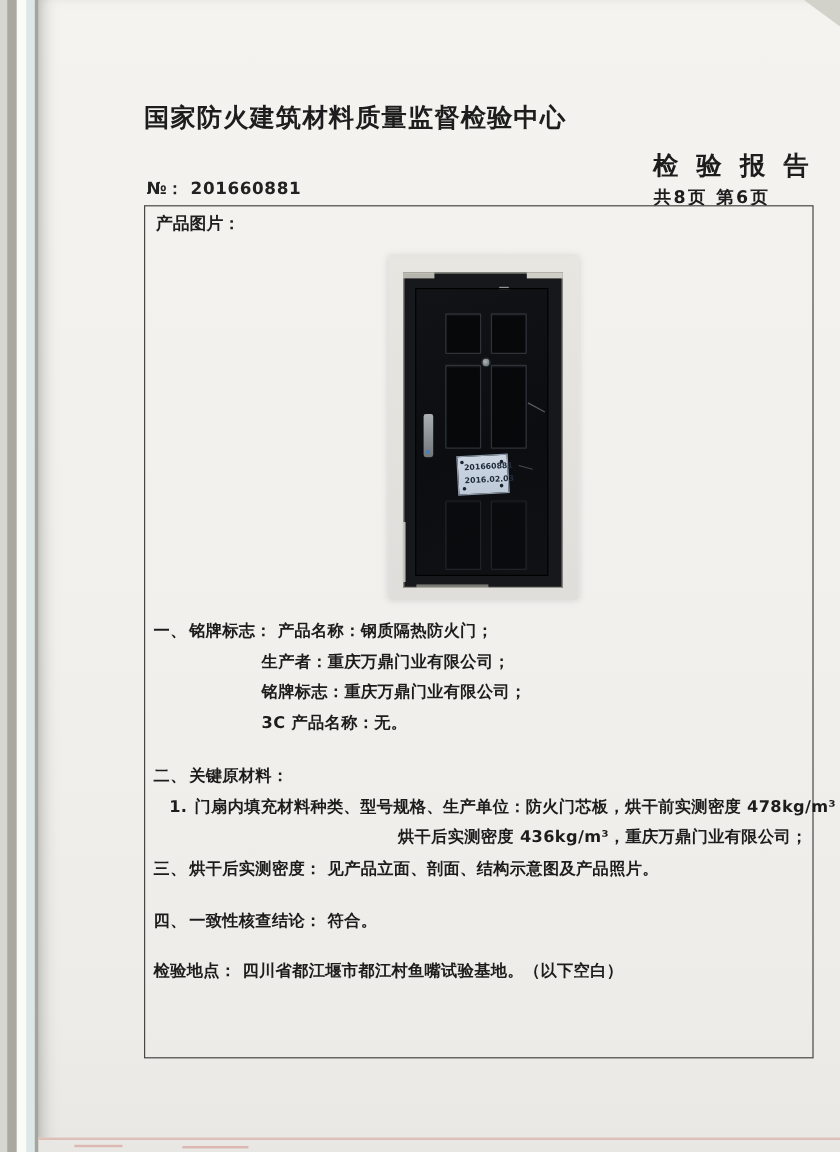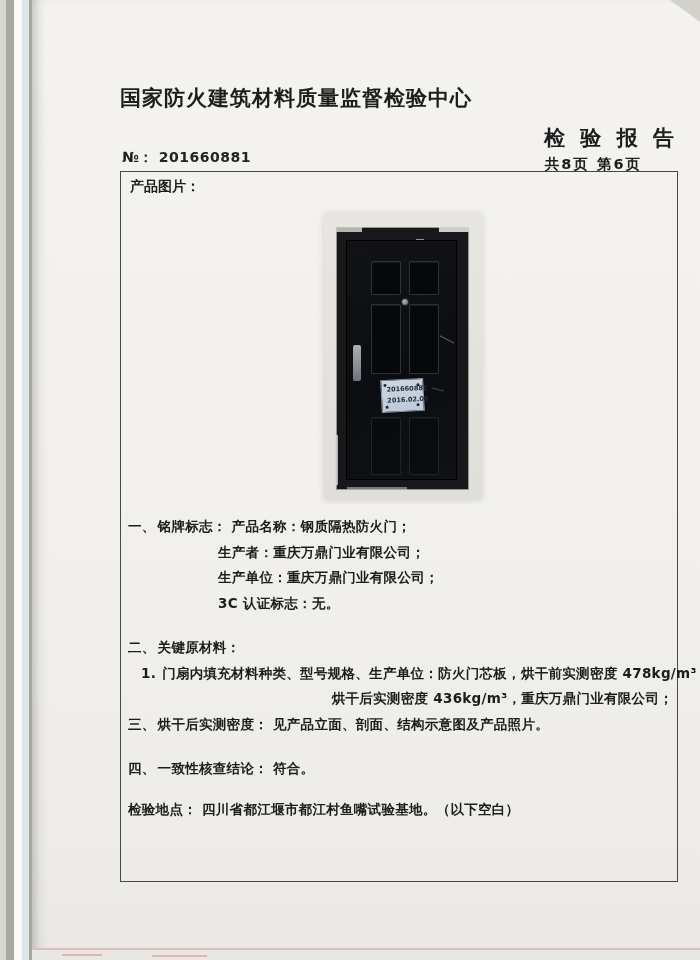--- a/index.html
+++ b/index.html
@@ -163,22 +163,22 @@
         <div class="pin pin-bl"></div>
         <div class="pin pin-br"></div>
         <div class="l1">201660881</div>
         <div class="l2">2016.02.03</div>
       </div>
     </div>
 
     <div class="sec" style="top:342px">
       <div class="ln"><span class="mk">一、</span><span class="ttl">铭牌标志：</span><span>产品名称：钢质隔热防火门；</span></div>
       <div class="ln ind">生产者：重庆万鼎门业有限公司；</div>
-      <div class="ln ind">生产单位：重庆万鼎门业有限公司；</div>
-      <div class="ln ind">3C 认证标志：无。</div>
+      <div class="ln ind">铭牌标志：重庆万鼎门业有限公司；</div>
+      <div class="ln ind">3C 产品名称：无。</div>
     </div>
 
     <div class="sec" style="top:463px">
       <div class="ln"><span class="mk">二、</span><span class="ttl">关键原材料：</span></div>
       <div class="ln item"><span class="no">1.</span><span>门扇内填充材料种类、型号规格、生产单位：防火门芯板，烘干前实测密度 478kg/m³，</span></div>
       <div class="ln ind2">烘干后实测密度 436kg/m³，重庆万鼎门业有限公司；</div>
     </div>
 
     <div class="sec" style="top:540px">
       <div class="ln"><span class="mk">三、</span><span class="ttl">烘干后实测密度：</span><span>见产品立面、剖面、结构示意图及产品照片。</span></div>

